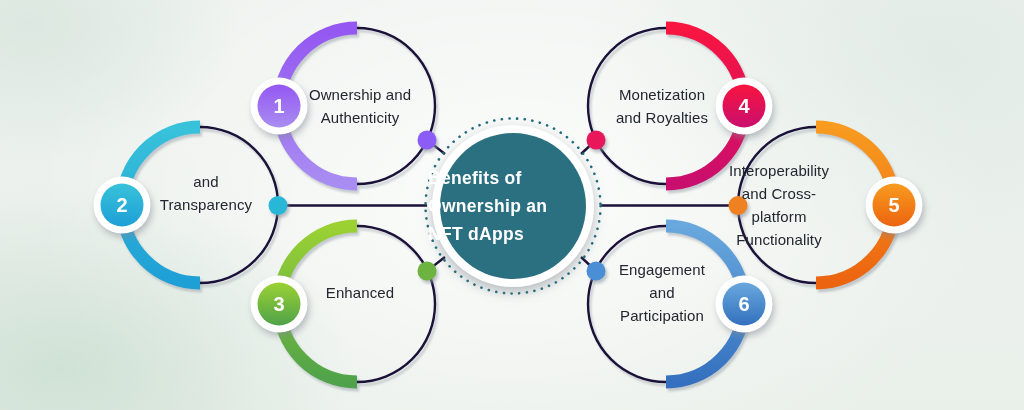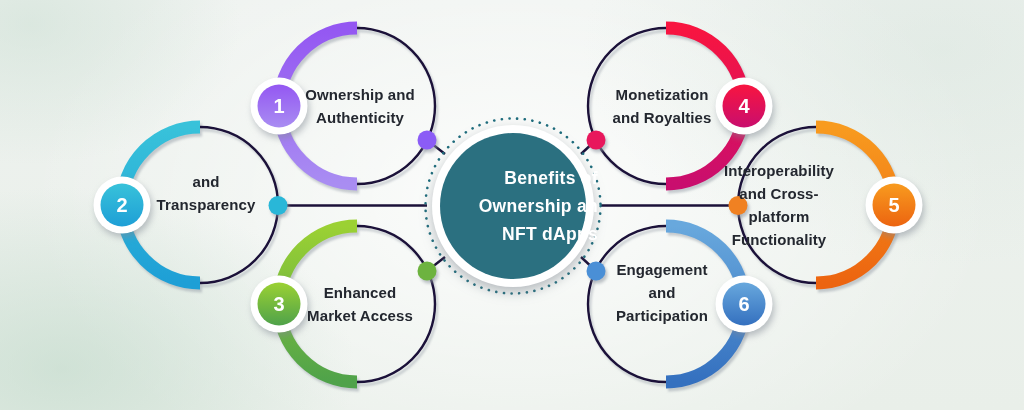--- a/index.html
+++ b/index.html
@@ -16,29 +16,29 @@
   svg{position:absolute;left:0;top:0;}
   .navy{stroke:var(--line);fill:none;stroke-width:2.4;}
   .arc{fill:none;stroke-width:13;}
   .ring-shadow{filter:drop-shadow(2.5px 3.5px 1px rgba(150,158,168,.5));}
   .dot{filter:drop-shadow(2px 3px 1.5px rgba(140,148,158,.55));}
   .badge-white{fill:#ffffff;filter:drop-shadow(2.5px 4px 3px rgba(130,138,148,.5));}
   .center-white{fill:#ffffff;filter:drop-shadow(0 5px 6px rgba(118,126,136,.5));}
   .dotring{fill:none;stroke-width:2.6;stroke-linecap:round;stroke-dasharray:0.1 7.6;}
   .label{
     position:absolute;width:170px;text-align:center;
-    font-size:15px;font-weight:700;line-height:23px;color:var(--label_text);
+    font-size:15px;font-weight:400;line-height:23px;color:var(--label_text);
     letter-spacing:.1px;
   }
   .badge-num{
     position:absolute;width:56px;height:56px;display:flex;align-items:center;justify-content:center;
     font-size:20px;font-weight:700;color:var(--badge_text);
   }
   .center-label{
-    position:absolute;left:428px;top:164px;width:170px;text-align:right;
+    position:absolute;left:428px;top:164px;width:170px;text-align:left;
     font-size:17.5px;font-weight:700;line-height:28px;color:var(--center_text);
     letter-spacing:.3px;
   }
 </style>
 </head>
 <body>
 
 <div class="canvas">
 
   <svg width="1024" height="410" viewBox="0 0 1024 410">
@@ -136,21 +136,20 @@
   <div class="label" style="left:275px;top:83px;">
     <div>Ownership and</div>
     <div>Authenticity</div>
   </div>
   <div class="label" style="left:121px;top:170px;">
     <div>and</div>
     <div>Transparency</div>
   </div>
   <div class="label" style="left:275px;top:281px;">
     <div>Enhanced</div>
-    <div>Market Access</div>
   </div>
   <div class="label" style="left:577px;top:83px;">
     <div>Monetization</div>
     <div>and Royalties</div>
   </div>
   <div class="label" style="left:694px;top:159px;">
     <div>Interoperability</div>
     <div>and Cross-</div>
     <div>platform</div>
     <div>Functionality</div>

